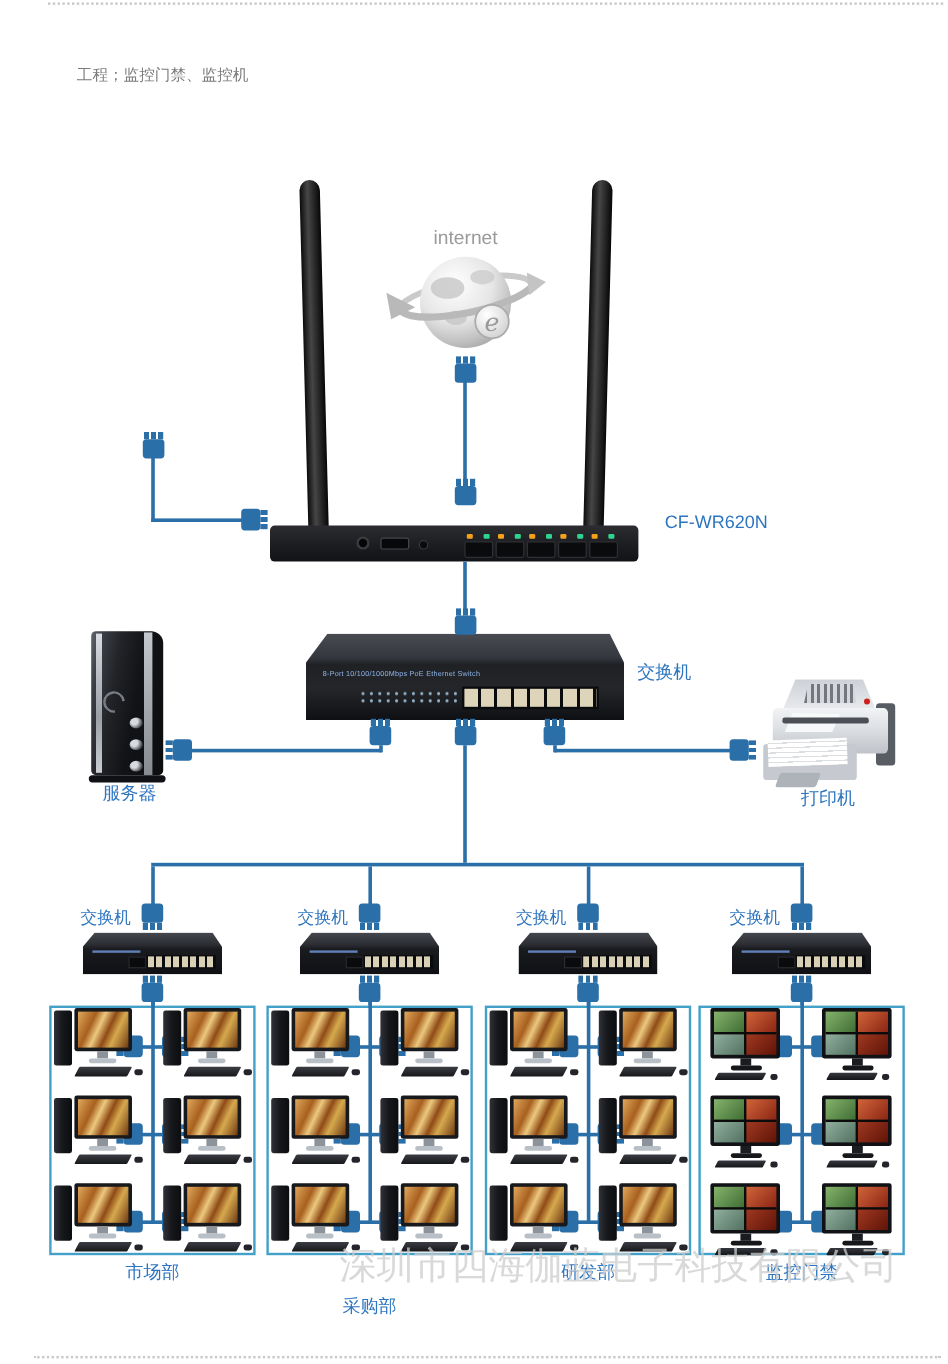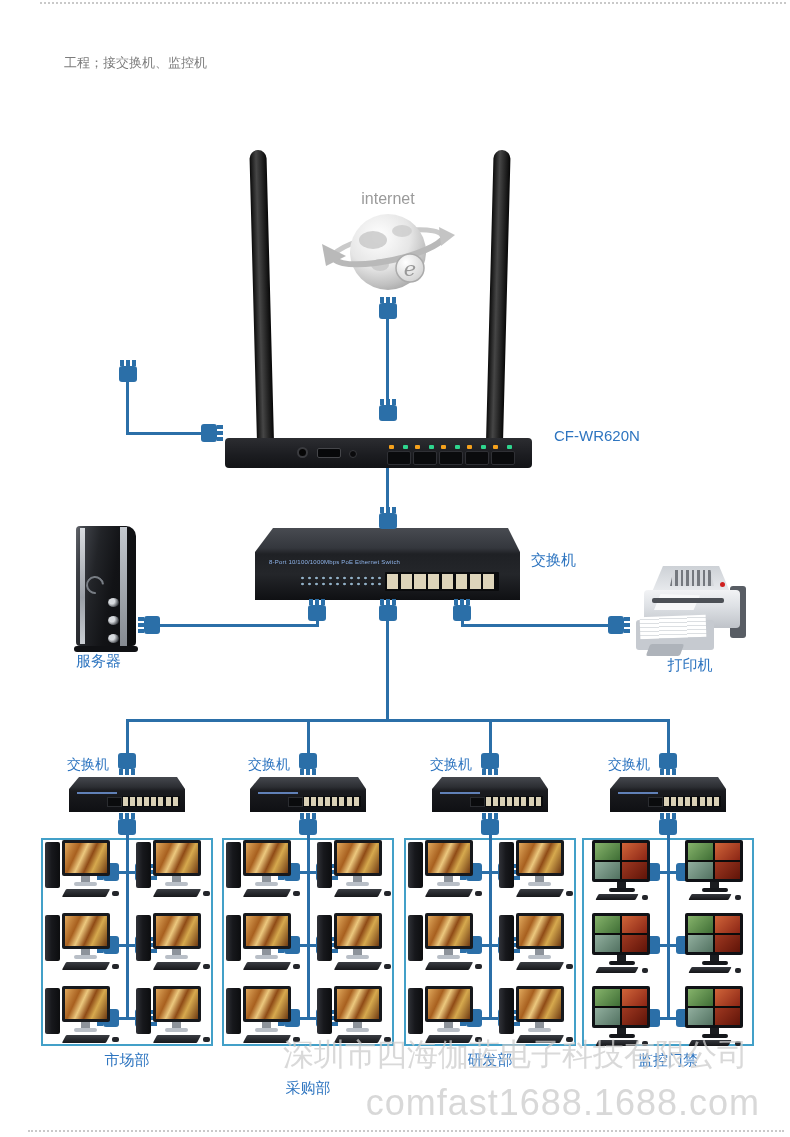--- a/index.html
+++ b/index.html
@@ -109,21 +109,21 @@
   .cam-mouse{position:absolute;left:52px;top:55px;width:6px;height:5px;background:#23252a;border-radius:2px;}
   
   .wm1{position:absolute;left:283px;top:1034px;font-size:31px;color:rgba(204,204,204,.75);white-space:nowrap;z-index:9;}
   .wm2{position:absolute;right:30px;top:1082px;font-size:36px;color:rgba(206,206,206,.8);white-space:nowrap;z-index:9;letter-spacing:1px;}
 </style>
 </head>
 <body>
 
 <div class="page">
   <div class="dotted" style="left:40px;top:2px;width:746px;"></div>
-  <div class="ptitle">工程；接交换机、监控机</div>
+  <div class="ptitle">工程；监控门禁、监控机</div>
 
   <div class="inet">internet</div>
 
   <svg class="abs" style="left:318px;top:202px;" width="140" height="110" viewBox="0 0 140 110">
     <defs>
       <radialGradient id="gsph" cx="38%" cy="30%" r="75%">
         <stop offset="0" stop-color="#ffffff"></stop>
           <stop offset=".55" stop-color="#e6e6e6"></stop>
         <stop offset=".85" stop-color="#c0c0c0"></stop>
           <stop offset="1" stop-color="#a8a8a8"></stop>
@@ -183,21 +183,21 @@
   <div class="server">
     <div class="sv-body"></div>
     <div class="sv-sl"></div>
     <div class="sv-sr"></div>
     <div class="sv-logo"></div>
     <div class="sv-btn" style="top:74px;"></div>
     <div class="sv-btn" style="top:92px;"></div>
     <div class="sv-btn" style="top:110px;"></div>
     <div class="sv-base"></div>
   </div>
-  <div class="lbl" style="left:76px;top:652px;width:64px;text-align:left;">服务器</div>
+  <div class="lbl" style="left:76px;top:652px;width:64px;text-align:center;">服务器</div>
 
   <div class="printer">
     <div class="pr-side"></div>
     <div class="pr-lid"></div>
     <div class="pr-vent"></div>
     <div class="pr-dot"></div>
     <div class="pr-mid"></div>
     <div class="pr-pout"></div>
     <div class="pr-slot"></div>
     <div class="pr-tray"></div>
@@ -679,15 +679,14 @@
         </div>
         <div class="cam-stand"></div>
         <div class="cam-base"></div>
         <div class="cam-kb"></div>
         <div class="cam-mouse"></div>
       </div>
       <div class="dlabel" style="left: 608px; top: 1051px;">监控门禁</div>
     </div>
 
   <div class="wm1">深圳市四海伽蓝电子科技有限公司</div>
-  <div class="wm2">comfast1688.1688.com</div>
   <div class="dotted" style="left:28px;top:1130px;width:756px;"></div>
 </div>
 
 </body></html>

